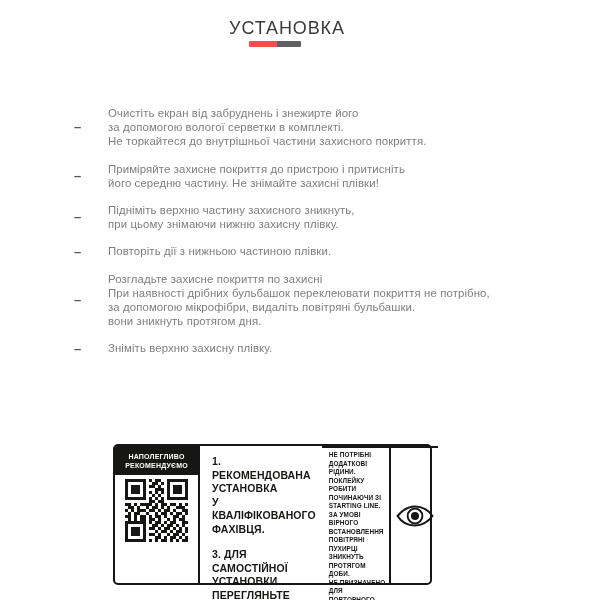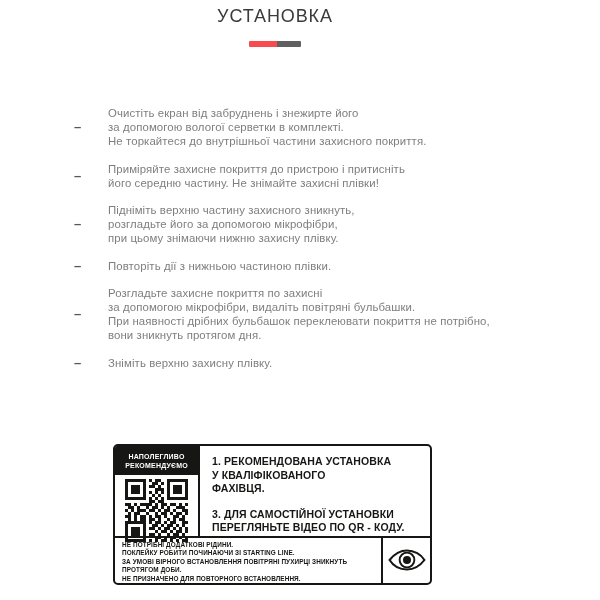--- a/index.html
+++ b/index.html
@@ -1,37 +1,37 @@
 <!DOCTYPE html>
 <html style="--accent-red: #f84b50; --accent-gray: #606062; --title-text: #3b3b3d; --body-text: #7e7e80; --dash: #58585a; --box-black: #161614;"><head>
 <meta charset="utf-8">
 <style>
   html,body{margin:0;padding:0;background:#fff;}
   .page{
     position:relative;width:600px;height:600px;background:#ffffff;overflow:hidden;
     font-family:"Liberation Sans","DejaVu Sans",sans-serif;
   }
   .title{
-    position:absolute;top:6px;left:0;width:550px;margin:0;text-align:center;
+    position:absolute;top:6px;left:0;width:550px;margin:12px;text-align:center;
     font-size:18px;font-weight:500;letter-spacing:.9px;color:var(--title-text,#3b3b3d);
   }
   .divider{position:absolute;left:249px;top:41px;width:52px;height:6px;display:flex;border-radius:1px;overflow:hidden;}
   .div-red{width:28px;height:100%;background:linear-gradient(90deg,var(--accent-red,#f84b50) 60%,var(--accent-red,#f84b50));}
   .div-gray{width:24px;height:100%;background:var(--accent-gray,#606062);}
   .steps{
     position:absolute;left:72px;top:106px;width:480px;
     font-size:11.4px;line-height:14.2px;color:var(--body-text,#7e7e80);letter-spacing:.1px;
   }
   .step{display:flex;align-items:center;margin-bottom:13px;}
   .dash{flex:0 0 36px;width:36px;padding-left:2px;box-sizing:border-box;
         color:var(--dash,#58585a);font-weight:700;font-size:13px;line-height:10px;}
   .step-text{flex:1;}
   .footer-box{
     position:absolute;left:113px;top:444px;width:319px;height:141px;box-sizing:border-box;
-    border:2px solid var(--box-black,#161614);border-radius:5px;display:flex;flex-direction:column;
+    border:2px solid var(--box-black,#161614);border-radius:5px;display:flex;
     color:var(--box-black,#161614);background:#fff;justify-content:space-between;
   }
   .fb-top{flex:1;display:flex;min-height:0;}
   .fb-left{flex:0 0 85px;width:85px;box-sizing:border-box;border-right:2px solid var(--box-black,#161614);
            display:flex;flex-direction:column;align-items:center;}
   .badge{
     width:100%;box-sizing:border-box;background:var(--box-black,#161614);color:#ffffff;
     font-size:7px;font-weight:700;line-height:9px;text-align:center;padding:6px 0 5px;
     letter-spacing:.2px;border-top-left-radius:2px;
   }
@@ -69,36 +69,35 @@
         <span class="dash">–</span>
         <div class="step-text">
           <div>Приміряйте захисне покриття до пристрою і притисніть</div>
           <div>його середню частину. Не знімайте захисні плівки!</div>
         </div>
       </div>
       <div class="step">
         <span class="dash">–</span>
         <div class="step-text">
           <div>Підніміть верхню частину захисного зникнуть,</div>
-          <div>розгладьте його за допомогою мікрофібри,</div>
           <div>при цьому знімаючи нижню захисну плівку.</div>
         </div>
       </div>
       <div class="step">
         <span class="dash">–</span>
         <div class="step-text">
           <div>Повторіть дії з нижньою частиною плівки.</div>
         </div>
       </div>
       <div class="step">
         <span class="dash">–</span>
         <div class="step-text">
           <div>Розгладьте захисне покриття по захисні</div>
+          <div>При наявності дрібних бульбашок переклеювати покриття не потрібно,</div>
           <div>за допомогою мікрофібри, видаліть повітряні бульбашки.</div>
-          <div>При наявності дрібних бульбашок переклеювати покриття не потрібно,</div>
           <div>вони зникнуть протягом дня.</div>
         </div>
       </div>
       <div class="step">
         <span class="dash">–</span>
         <div class="step-text">
           <div>Зніміть верхню захисну плівку.</div>
         </div>
       </div>
     </div>

